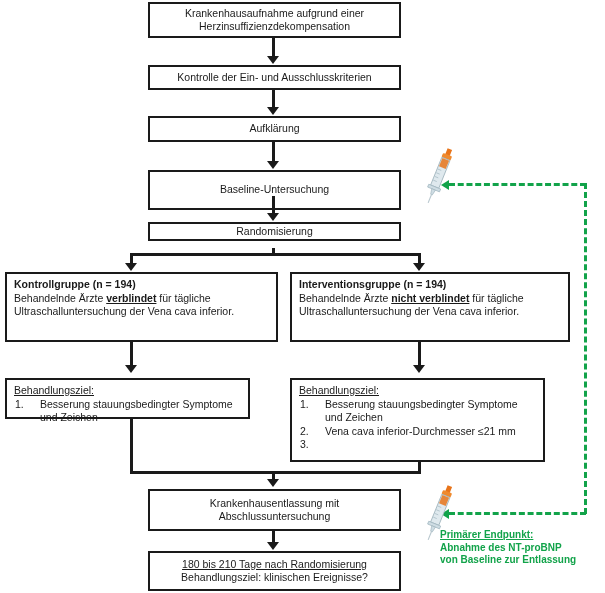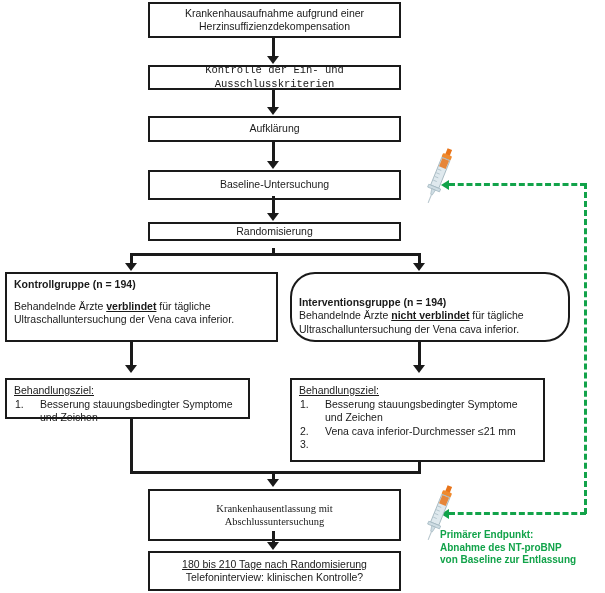--- a/index.html
+++ b/index.html
@@ -70,90 +70,90 @@
 
   .green-note{
     position:absolute;
     color:#12a34a;
     font-weight:bold;
     font-size:10px;
     line-height:12.5px;
     text-align:left;
     white-space:nowrap;
   }
-  .green-note .hd{}
+  .green-note .hd{text-decoration:underline;}
 
   .syringe{position:absolute;width:34px;height:62px;}
 </style>
 </head>
 <body>
 
 <div id="stage">
 
   <div class="box center" style="left:148px;top:2px;width:253px;height:36px;">
     <span class="line">Krankenhausaufnahme aufgrund einer</span>
     <span class="line">Herzinsuffizienzdekompensation</span>
   </div>
 
   <div class="vline" style="left:272px;top:38px;width:3px;height:19px;"></div>
   <div class="arrowhead" style="left:267px;top:56px;"></div>
 
-  <div class="box center" style="left:148px;top:65px;width:253px;height:25px;font-family:Liberation Mono, monospace;">
+  <div class="box center" style="left:148px;top:65px;width:253px;height:25px;">
     <span class="line">Kontrolle der Ein- und Ausschlusskriterien</span>
   </div>
 
   <div class="vline" style="left:272px;top:90px;width:3px;height:18px;"></div>
   <div class="arrowhead" style="left:267px;top:107px;"></div>
 
   <div class="box center" style="left:148px;top:116px;width:253px;height:26px;">
     <span class="line">Aufklärung</span>
   </div>
 
   <div class="vline" style="left:272px;top:142px;width:3px;height:20px;"></div>
   <div class="arrowhead" style="left:267px;top:161px;"></div>
 
-  <div class="box center" style="left:148px;top:170px;width:253px;height:30px;">
+  <div class="box center" style="left:148px;top:170px;width:253px;height:40px;">
     <span class="line">Baseline-Untersuchung</span>
   </div>
 
   <div class="vline" style="left:272px;top:196px;width:3px;height:18px;"></div>
   <div class="arrowhead" style="left:267px;top:213px;"></div>
 
   <div class="box center" style="left:148px;top:222px;width:253px;height:19px;">
     <span class="line">Randomisierung</span>
   </div>
 
   <div class="vline" style="left:272px;top:248px;width:3px;height:8px;"></div>
   <div class="hline" style="left:130px;top:253px;width:291px;height:3px;"></div>
   <div class="vline" style="left:130px;top:253px;width:3px;height:12px;"></div>
   <div class="arrowhead" style="left:125px;top:263px;"></div>
   <div class="vline" style="left:418px;top:253px;width:3px;height:12px;"></div>
   <div class="arrowhead" style="left:413px;top:263px;"></div>
 
-  <div class="box left" style="left:5px;top:272px;width:273px;height:70px;justify-content:flex-start;gap:8px;">
+  <div class="box left" style="left:5px;top:272px;width:273px;height:70px;justify-content:flex-start;">
     <div class="b-title">Kontrollgruppe (n = 194)</div>
     <div>
       <span>Behandelnde Ärzte </span><span class="bu">verblindet</span><span> für tägliche Ultraschalluntersuchung der Vena cava inferior.</span>
     </div>
   </div>
 
   <div class="vline" style="left:130px;top:342px;width:3px;height:24px;"></div>
   <div class="arrowhead" style="left:125px;top:365px;"></div>
 
   <div class="box left" style="left:5px;top:378px;width:245px;height:41px;justify-content:flex-start;">
     <div class="u">Behandlungsziel:</div>
     <ul class="olist">
       <li>
         <span class="num">1.</span>
         <span>Besserung stauungsbedingter Symptome und Zeichen</span>
       </li>
     </ul>
   </div>
 
-  <div class="box left" style="left:290px;top:272px;width:280px;height:70px;justify-content:flex-end;border-radius:25px;">
+  <div class="box left" style="left:290px;top:272px;width:280px;height:70px;justify-content:flex-start;">
     <div class="b-title">Interventionsgruppe (n = 194)</div>
     <div>
       <span>Behandelnde Ärzte </span><span class="bu">nicht verblindet</span><span> für tägliche Ultraschalluntersuchung der Vena cava inferior.</span>
     </div>
   </div>
 
   <div class="vline" style="left:418px;top:342px;width:3px;height:24px;"></div>
   <div class="arrowhead" style="left:413px;top:365px;"></div>
 
   <div class="box left" style="left:290px;top:378px;width:255px;height:84px;justify-content:flex-start;">
@@ -172,31 +172,31 @@
       </li>
     </ul>
   </div>
 
   <div class="vline" style="left:130px;top:419px;width:3px;height:55px;"></div>
   <div class="vline" style="left:418px;top:462px;width:3px;height:12px;"></div>
   <div class="hline" style="left:130px;top:471px;width:291px;height:3px;"></div>
   <div class="vline" style="left:272px;top:471px;width:3px;height:10px;"></div>
   <div class="arrowhead" style="left:267px;top:479px;"></div>
 
-  <div class="box center" style="left:148px;top:489px;width:253px;height:52px;font-family:Liberation Serif, serif;">
+  <div class="box center" style="left:148px;top:489px;width:253px;height:42px;">
     <span class="line">Krankenhausentlassung mit</span>
     <span class="line">Abschlussuntersuchung</span>
   </div>
 
   <div class="vline" style="left:272px;top:531px;width:3px;height:13px;"></div>
   <div class="arrowhead" style="left:267px;top:542px;"></div>
 
   <div class="box center" style="left:148px;top:551px;width:253px;height:40px;">
     <span class="line u">180 bis 210 Tage nach Randomisierung</span>
-    <span class="line">Telefoninterview: klinischen Kontrolle?</span>
+    <span class="line">Behandlungsziel: klinischen Ereignisse?</span>
   </div>
 
   <div class="gdash-h" style="left:449px;top:183px;width:137px;"></div>
   <div class="garrow" style="left:441px;top:180px;"></div>
 
   <div class="gdash-v" style="left:584px;top:183px;height:331px;"></div>
 
   <div class="gdash-h" style="left:449px;top:512px;width:137px;"></div>
   <div class="garrow" style="left:441px;top:509px;"></div>
 

